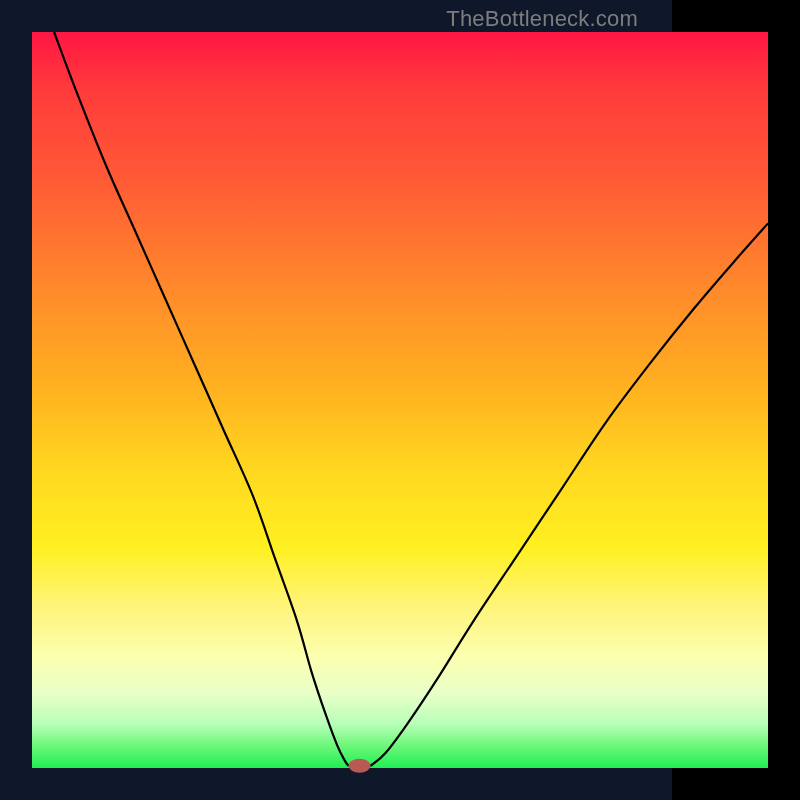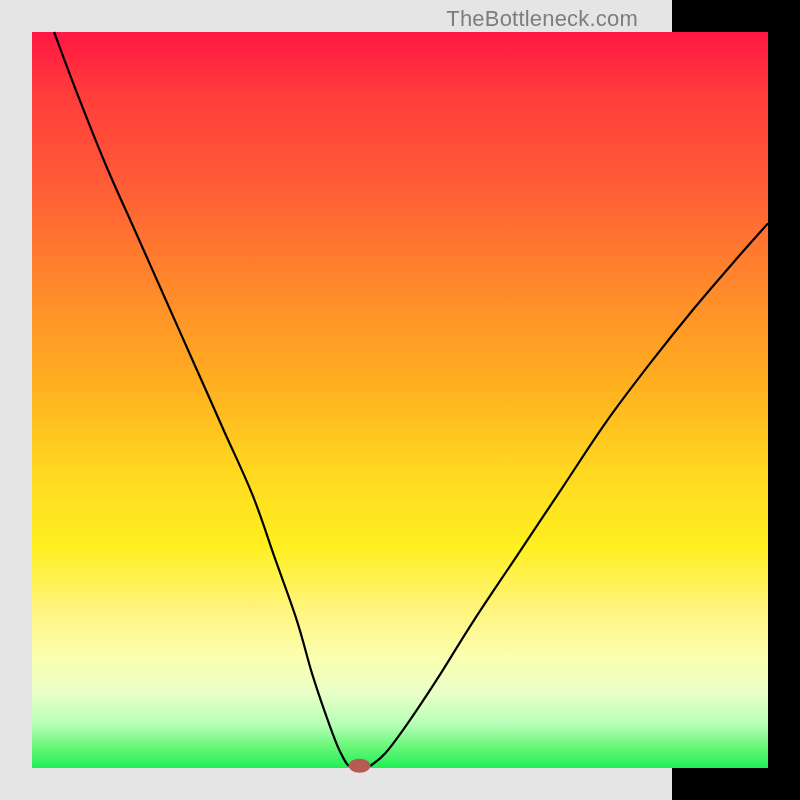--- a/index.html
+++ b/index.html
@@ -9,21 +9,21 @@
     height: 800px;
     overflow: hidden;
     background: #000;
     font-family: Arial, Helvetica, sans-serif;
   }
   .frame {
     position: absolute;
     top: 0; left: 0;
     width: 672px;
     height: 800px;
-    background: #e5e5e5;
+    background: #0f172a;
   }
   .plot {
     position: absolute;
     top: 32px;
     left: 32px;
     width: 736px;
     height: 736px;
     
     background: linear-gradient(to bottom,
       #ff1744 0%,

